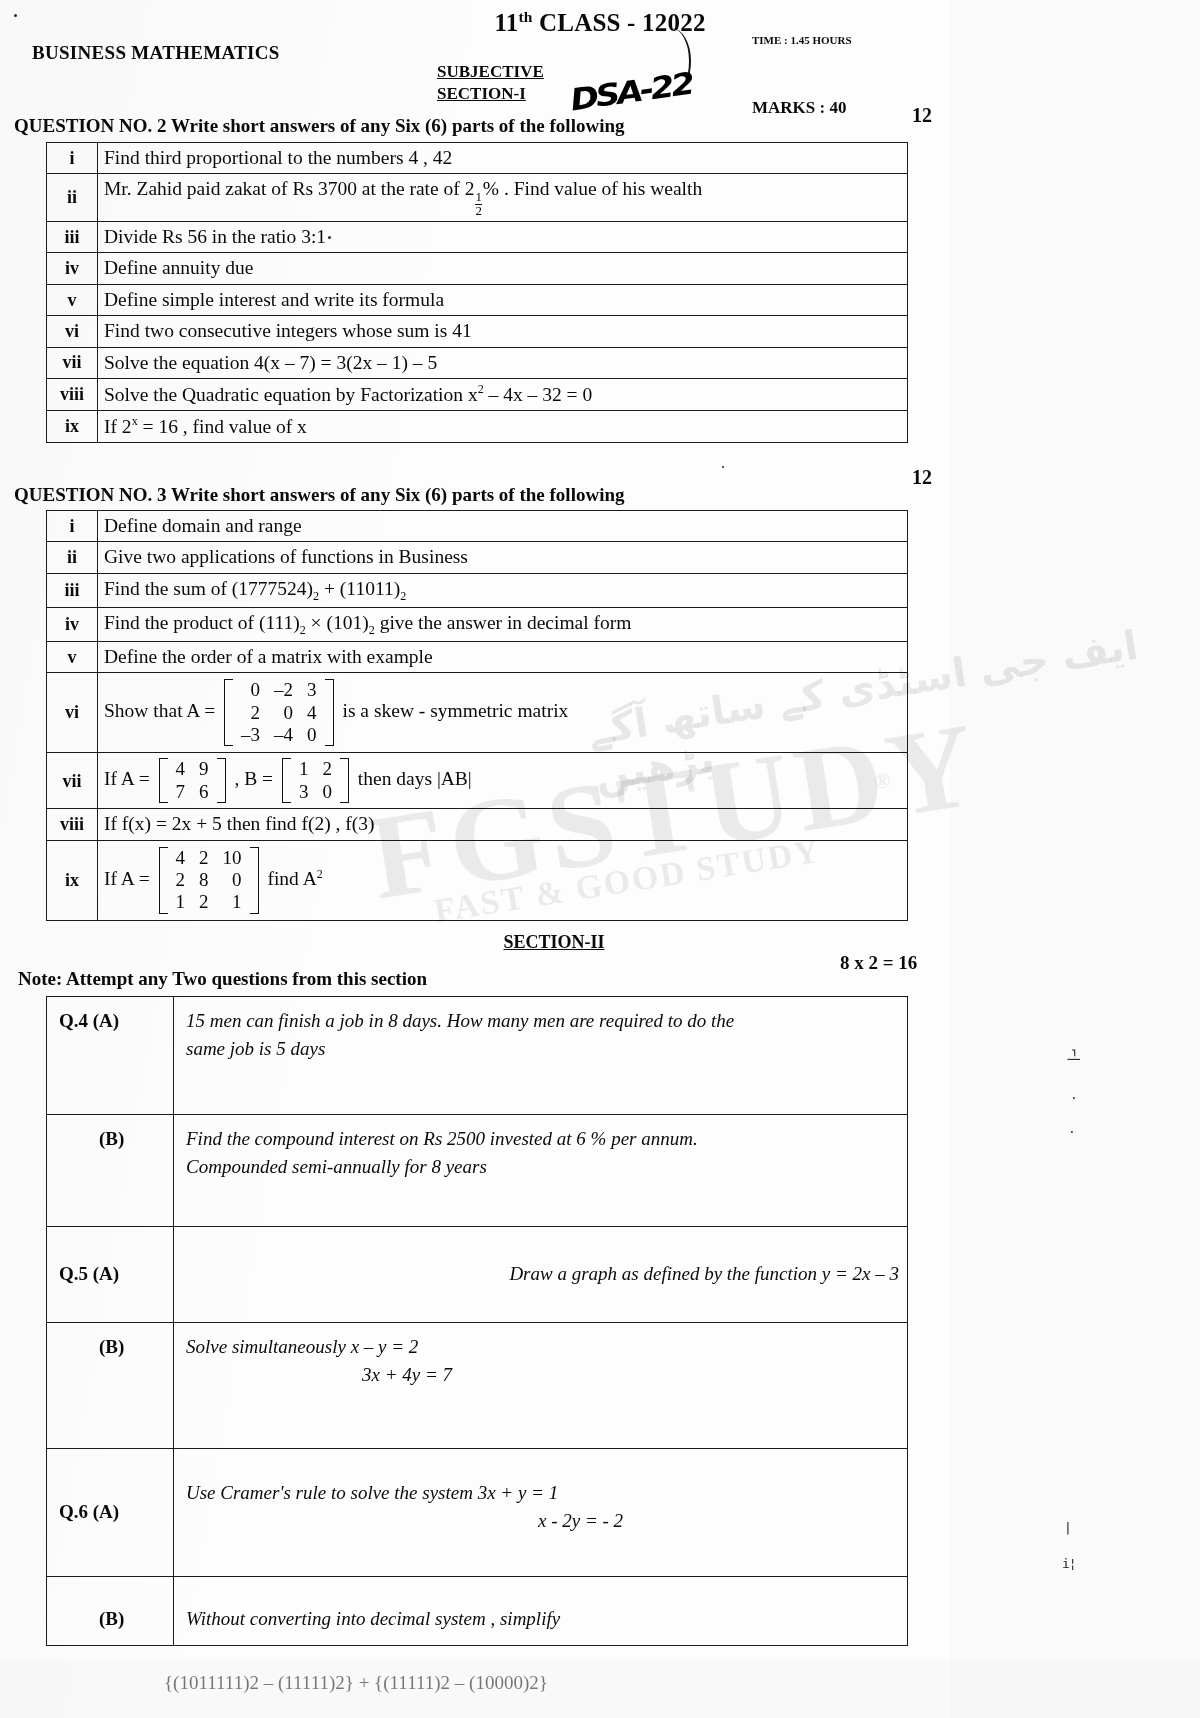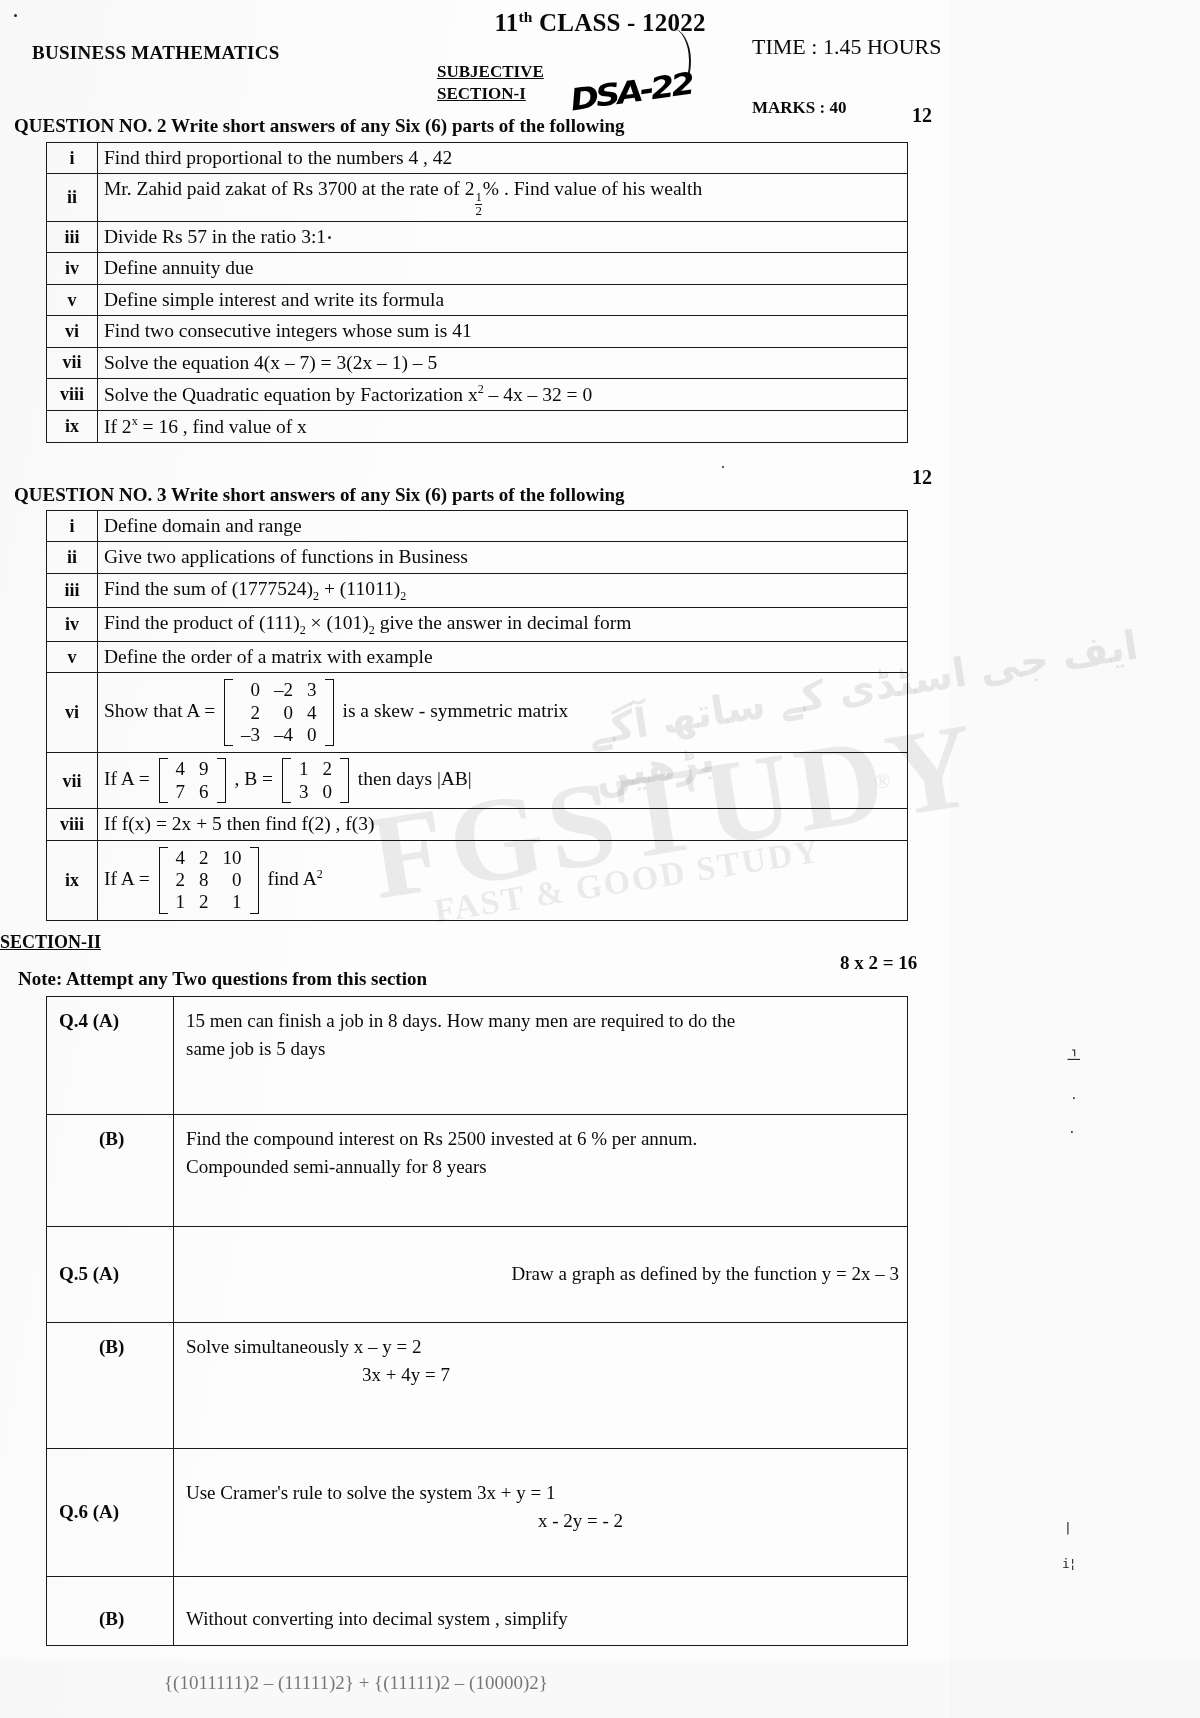--- a/index.html
+++ b/index.html
@@ -39,22 +39,22 @@
   .hdr-subject {
     position: absolute;
     top: 42px; left: 32px;
     font-size: 19px;
     font-weight: bold;
     letter-spacing: 0.3px;
   }
   .hdr-time {
     position: absolute;
     top: 34px; left: 752px;
-    font-size: 22px;
-    font-weight: normal;
+    font-size: 11px;
+    font-weight: bold;
   }
   .hdr-marks {
     position: absolute;
     top: 57px; left: 752px;
     font-size: 17px;
     font-weight: bold;
     margin-top: 41px;
   }
   .hdr-subjective {
     position: absolute;
@@ -161,21 +161,21 @@
     font-size: 0.66em;
     line-height: 1.02;
     margin: 0 1px;
   }
   .frac .den { border-top: 1.2px solid #111; }
 
   
   .sec2-title {
     position: absolute;
     top: 932px; left: 0; width: 1108px;
-    text-align: left;
+    text-align: center;
     font-size: 18px;
     font-weight: bold;
     text-decoration: underline;
   }
   .sec2-marks {
     position: absolute;
     top: 952px; left: 840px;
     font-size: 19px;
     font-weight: bold;
   }
@@ -202,21 +202,21 @@
   .s2table td.lbl {
     width: 106px;
     border-right: 1.4px solid #1a1a1a;
     font-weight: bold;
     text-align: left;
     padding-left: 12px;
     white-space: nowrap;
   }
   .s2table td.lbl.ind { padding-left: 52px; }
   .s2table tr.nb td { border-top: none; }
-  .eq-line { white-space: nowrap; }
+  .eq-line { white-space: nowrap; font-style: italic; }
   .eq-indent { padding-left: 42px; }
 
   
   .clip-row {
     position: absolute;
     left: 46px; top: 1672px;
     width: 862px; height: 46px;
     overflow: hidden;
   }
   .clip-row .inner {
@@ -309,21 +309,21 @@
       <td class="rn">ii</td>
       <td>
         <span>Mr. Zahid paid zakat of Rs 3700 at the rate of  2</span><span class="frac">
               <span class="num">1</span>
               <span class="den">2</span>
             </span><span>%  . Find value of his wealth</span>
       </td>
     </tr>
     <tr>
       <td class="rn">iii</td>
-      <td>Divide Rs 57 in the ratio  3:1</td>
+      <td>Divide Rs 56 in the ratio  3:1</td>
     </tr>
     <tr>
       <td class="rn">iv</td>
       <td>Define annuity due</td>
     </tr>
     <tr>
       <td class="rn">v</td>
       <td>Define simple interest and write its formula</td>
     </tr>
     <tr>

